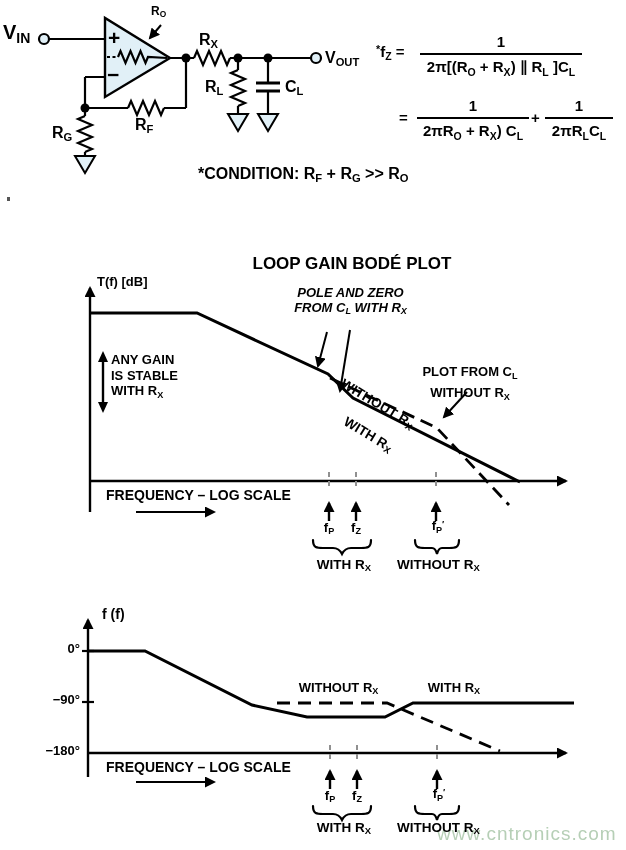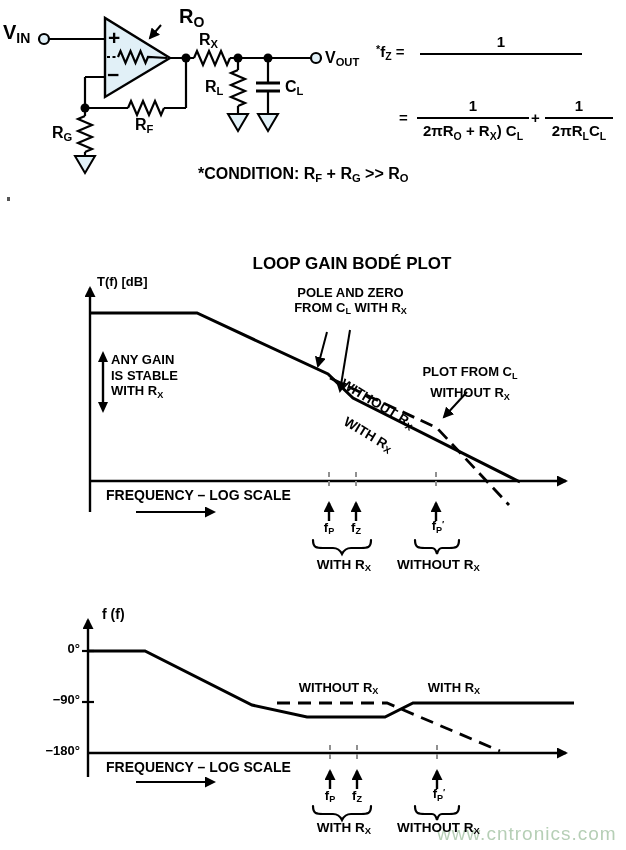--- a/index.html
+++ b/index.html
@@ -107,47 +107,48 @@
       <path stroke-width="2.2" stroke-linecap="round" d="M313,806 C313,814 317,814 323,814 L333,814 C338,814 340,816 342,820 C344,816 346,814 351,814 L361,814 C367,814 371,814 371,806"></path>
       <path stroke-width="2.2" stroke-linecap="round" d="M415,806 C415,814 419,814 425,814 L432,814 C435,814 436,816 437,820 C438,816 439,814 442,814 L449,814 C455,814 459,814 459,806"></path>
     </g>
   </svg>
 
   <div id="watermark" class="lbl" style="left:437px;top:823px;font-size:19px;color:#b6cfb6;">www.cntronics.com</div>
 
   <div class="lbl" style="left:3px;top:21px;font-size:20px;text-align:center;"><span>V</span><span class="s">IN</span></div>
   <div class="lbl" style="left:108px;top:26px;font-size:21px;">+</div>
   <div class="lbl" style="left:107px;top:63px;font-size:21px;">−</div>
-  <div class="lbl" style="left:151px;top:5px;font-size:20px;margin-left:28px;"><span>R</span><span class="s">O</span></div>
+  <div class="lbl" style="left:151px;top:5px;font-size:12px;"><span>R</span><span class="s">O</span></div>
   <div class="lbl" style="left:199px;top:31px;font-size:16px;"><span>R</span><span class="s">X</span></div>
   <div class="lbl" style="left:325px;top:49px;font-size:16px;"><span>V</span><span class="s">OUT</span></div>
   <div class="lbl" style="left:205px;top:78px;font-size:16px;"><span>R</span><span class="s">L</span></div>
   <div class="lbl" style="left:285px;top:78px;font-size:16px;"><span>C</span><span class="s">L</span></div>
   <div class="lbl" style="left:135px;top:116px;font-size:16px;"><span>R</span><span class="s">F</span></div>
   <div class="lbl" style="left:52px;top:124px;font-size:16px;"><span>R</span><span class="s">G</span></div>
 
   <div class="lbl" style="left:376px;top:43px;font-size:15px;"><span class="p">*</span><span>f</span><span class="s">Z</span><span> =</span></div>
   <div class="frac" style="left:420px;top:32px;width:162px;">
     <div class="num">1</div>
+    <div class="den"><span>2π[(R</span><span class="s">O</span><span> + R</span><span class="s">X</span><span>) ∥ R</span><span class="s">L</span><span> ]C</span><span class="s">L</span></div>
   </div>
   <div class="lbl" style="left:399px;top:109px;font-size:15px;">=</div>
   <div class="frac" style="left:417px;top:96px;width:112px;">
     <div class="num">1</div>
     <div class="den"><span>2πR</span><span class="s">O</span><span> + R</span><span class="s">X</span><span>) C</span><span class="s">L</span></div>
   </div>
   <div class="lbl" style="left:531px;top:109px;font-size:15px;">+</div>
   <div class="frac" style="left:545px;top:96px;width:68px;">
     <div class="num">1</div>
     <div class="den"><span>2πR</span><span class="s">L</span><span>C</span><span class="s">L</span></div>
   </div>
   <div class="lbl ctr" style="left:165px;top:254px;width:374px;font-size:17px;">LOOP GAIN BODÉ PLOT</div>
 
   <div class="lbl" style="left:198px;top:165px;font-size:16px;"><span>*CONDITION:  R</span><span class="s">F</span><span> + R</span><span class="s">G</span><span>  &gt;&gt; R</span><span class="s">O</span></div>
   <div class="lbl" style="left:97px;top:275px;font-size:13px;">T(f) [dB]</div>
-  <div class="lbl ctr multiline" style="left:268px;top:286px;width:165px;font-size:13px;">
+  <div class="lbl ctr multiline" style="left:268px;top:286px;width:165px;font-size:13px;font-style:italic;">
     <div>POLE AND ZERO</div>
     <div><span>FROM C</span><span class="s">L</span><span> WITH R</span><span class="s">X</span></div>
   </div>
   <div class="lbl multiline" style="left:111px;top:352px;font-size:13px;line-height:15.5px;">
     <div>ANY GAIN</div>
     <div>IS STABLE</div>
     <div><span>WITH R</span><span class="s">X</span></div>
   </div>
   <div class="lbl ctr multiline" style="left:412px;top:364px;width:116px;font-size:13px;line-height:15.5px;">
     <div><span>PLOT FROM C</span><span class="s">L</span></div>

